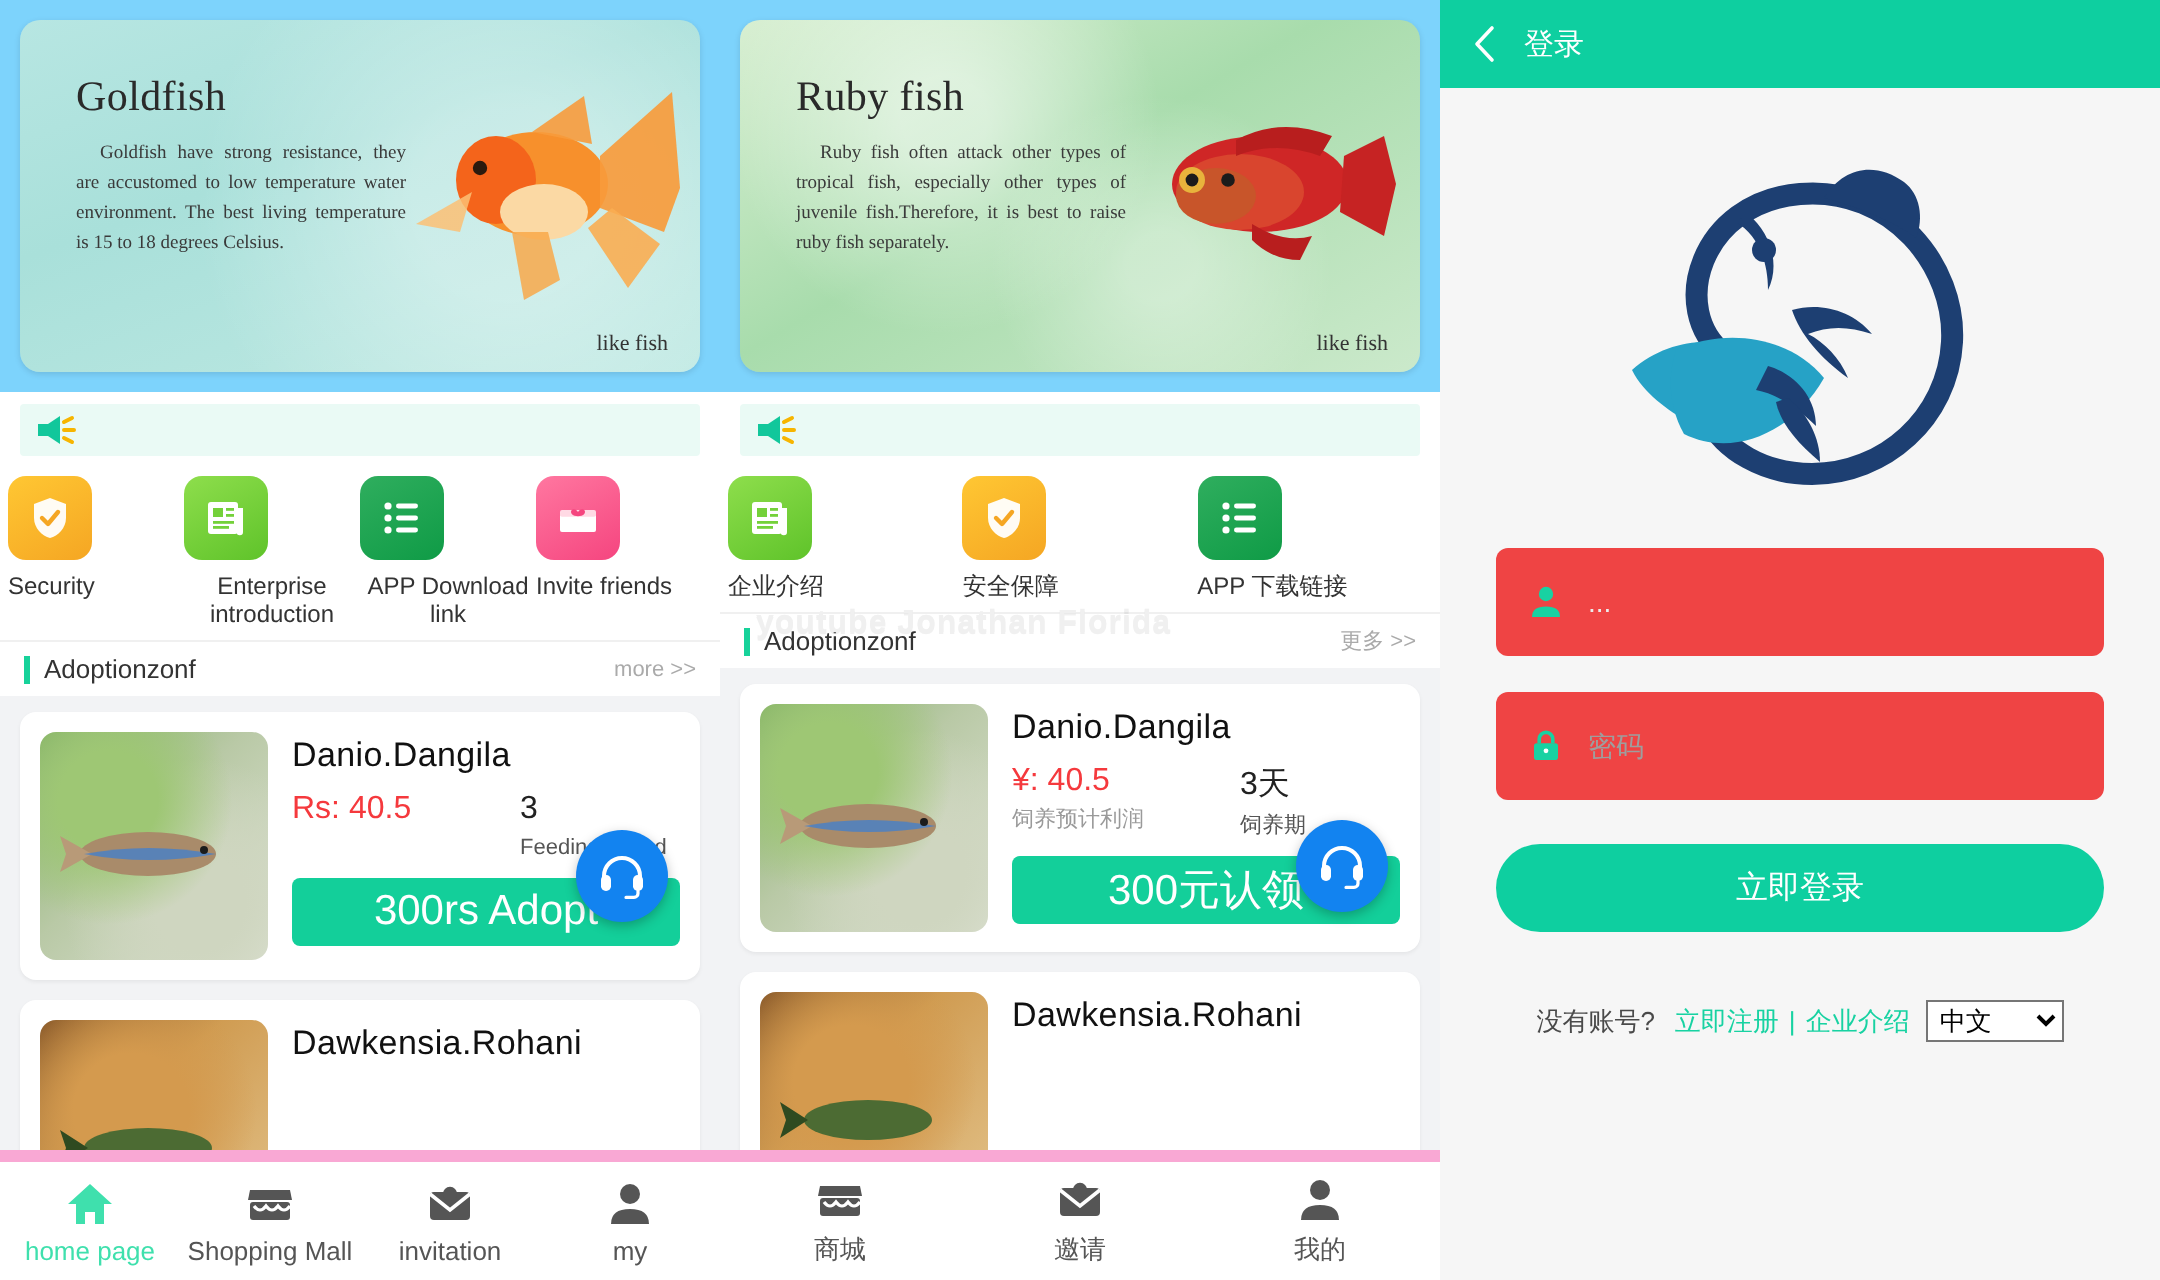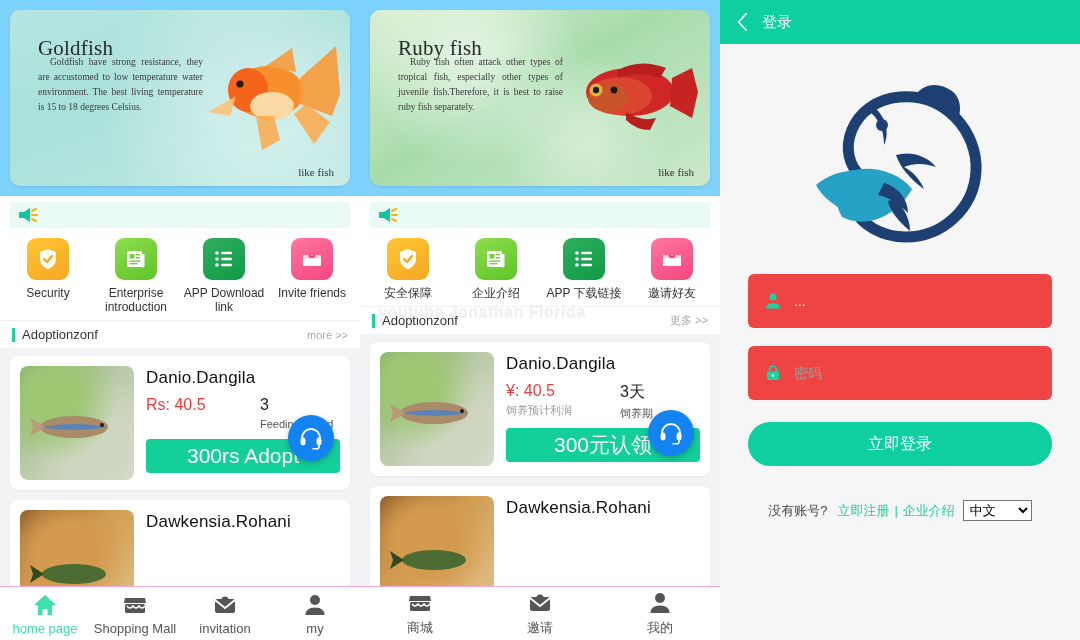--- a/index.html
+++ b/index.html
@@ -28,41 +28,41 @@
     background:
       radial-gradient(circle at 30% 28%, rgba(255,255,255,.5) 0 8%, rgba(255,255,255,0) 40%),
       radial-gradient(circle at 62% 70%, rgba(255,255,255,.35) 0 7%, rgba(255,255,255,0) 35%),
       linear-gradient(150deg,#d8efd2 0%,#a8dcac 45%,#cbe9cb 100%);
   }
   .hero-title {
     position: absolute; left: 28px; top: 26px; font-size: 21px;
     font-family: "Liberation Serif", "DejaVu Serif", serif; color: #2a2a2a; letter-spacing: .2px;
   }
   .hero-text {
-    position: absolute; left: 28px; top: 45px; width: 165px;
+    position: absolute; left: 28px; top: 60px; width: 165px;
     font-family: "Liberation Serif", "DejaVu Serif", serif;
     font-size: 9.5px; line-height: 15px; color: #3a3a3a; text-align: justify; text-indent: 12px;
   }
   .hero-sig {
     position: absolute; right: 16px; bottom: 8px;
     font-family: "Liberation Serif", "DejaVu Serif", serif; font-size: 11px; color: #333;
   }
   .hero-fish { position: absolute; right: 4px; top: 10px; width: 150px; height: 150px; }
 
   
   .notice {
     position: relative; height: 26px; margin: 6px 10px 0 10px; background: #eafaf5;
     display: flex; align-items: center; padding: 0 8px; border-radius: 2px;
   }
   .notice .horn { width: 22px; height: 16px; flex: 0 0 22px; }
   .notice .ntext { font-size: 10px; color: #b8c9c5; margin-left: 4px; white-space: nowrap; }
 
   
   .icon-grid { display: flex; padding: 10px 4px 2px 4px; }
-  .icon-cell { flex: 1; display: flex; flex-direction: column; align-items: center; }
+  .icon-cell { flex: 1; display: flex; flex-direction: column; align-items: flex-start; }
   .icon-tile { width: 42px; height: 42px; border-radius: 9px; display: flex; align-items: center; justify-content: center; }
   .tile-shield { background: linear-gradient(150deg,#ffc733,#f5a623); }
   .tile-doc    { background: linear-gradient(150deg,#8ede4c,#5fc32a); }
   .tile-list   { background: linear-gradient(150deg,#2fae5e,#0f9b46); }
   .tile-gift   { background: linear-gradient(150deg,#ff77a0,#f5457f); }
   .icon-label { margin-top: 6px; font-size: 12px; color: #333; text-align: center; line-height: 14px; }
 
   
   .section-head {
     display: flex; align-items: center; justify-content: space-between;
@@ -116,22 +116,22 @@
   }
 
   
   .watermark {
     position: absolute; left: 18px; top: 303px; font-size: 16px; font-weight: bold;
     color: #f0f0f0; letter-spacing: .5px; text-shadow: 0 1px 0 rgba(0,0,0,.06); z-index: 7; white-space: nowrap;
   }
 
   
   .tabbar {
-    position: absolute; left: 0; bottom: 0; width: 100%; height: 54px; background: #fff;
-    border-top: 1px solid #f9a8d4; display: flex; z-index: 8; margin-top: 32px;
+    position: absolute; left: 0; bottom: 0; width: 100%; height: 65px; background: #fff;
+    border-top: 6px solid #f9a8d4; display: flex; z-index: 8; margin-top: 32px;
   }
   .tab { flex: 1; display: flex; flex-direction: column; align-items: center; justify-content: center; }
   .tab .ticon { width: 26px; height: 26px; display: block; }
   .tab .tlbl { font-size: 13px; color: #555; margin-top: 3px; }
   .tab.active .tlbl { color: #3fe0ad; }
 
   
   .login { position: relative; width: 360px; height: 640px; background: #f6f6f6; overflow: hidden; }
   .login-head {
     height: 44px; background: #0ecfa0; display: flex; align-items: center; padding-left: 16px;
@@ -362,64 +362,54 @@
     <div class="notice">
       <svg class="horn" viewBox="0 0 22 16">
         <path d="M1 5 H6 L12 1 V15 L6 11 H1 Z" fill="#12c79b"></path>
         <path d="M14 4 L18 2 M14 8 H19 M14 12 L18 14" stroke="#f7b500" stroke-width="2" fill="none" stroke-linecap="round"></path>
       </svg>
       <span class="ntext"></span>
     </div>
 
     <div class="icon-grid">
       <div class="icon-cell">
-        <div class="icon-tile tile-shield">
-          <svg width="24" height="24" viewBox="0 0 24 24">
-              <path d="M12 2 L20 5 V12 C20 17 16 21 12 22 C8 21 4 17 4 12 V5 Z" fill="#fff" opacity=".95"></path>
-              <path d="M8 12 l3 3 5-6" stroke="#f5a623" stroke-width="2.2" fill="none" stroke-linecap="round" stroke-linejoin="round"></path>
-            </svg>
-        </div>
-        <div class="icon-label">安全保障</div>
-      </div>
-      <div class="icon-cell">
         <div class="icon-tile tile-doc">
           <svg width="24" height="24" viewBox="0 0 24 24">
               <rect x="3" y="4" width="15" height="16" rx="1.5" fill="#fff"></rect>
               <rect x="5.5" y="7" width="5" height="4.5" fill="#74d13a"></rect>
               <rect x="12" y="7" width="4" height="1.4" fill="#74d13a"></rect>
               <rect x="12" y="10" width="4" height="1.4" fill="#74d13a"></rect>
               <rect x="5.5" y="13.5" width="10.5" height="1.4" fill="#74d13a"></rect>
               <rect x="5.5" y="16" width="8" height="1.4" fill="#74d13a"></rect>
               <path d="M18 7 h2.5 v12 a1.6 1.6 0 0 1-3.2 0" fill="#fff"></path>
             </svg>
         </div>
         <div class="icon-label">企业介绍</div>
       </div>
       <div class="icon-cell">
+        <div class="icon-tile tile-shield">
+          <svg width="24" height="24" viewBox="0 0 24 24">
+              <path d="M12 2 L20 5 V12 C20 17 16 21 12 22 C8 21 4 17 4 12 V5 Z" fill="#fff" opacity=".95"></path>
+              <path d="M8 12 l3 3 5-6" stroke="#f5a623" stroke-width="2.2" fill="none" stroke-linecap="round" stroke-linejoin="round"></path>
+            </svg>
+        </div>
+        <div class="icon-label">安全保障</div>
+      </div>
+      <div class="icon-cell">
         <div class="icon-tile tile-list">
           <svg width="24" height="24" viewBox="0 0 24 24">
             <circle cx="5" cy="6" r="1.8" fill="#fff"></circle>
               <rect x="9" y="4.8" width="11" height="2.4" rx="1.2" fill="#fff"></rect>
             <circle cx="5" cy="12" r="1.8" fill="#fff"></circle>
               <rect x="9" y="10.8" width="11" height="2.4" rx="1.2" fill="#fff"></rect>
             <circle cx="5" cy="18" r="1.8" fill="#fff"></circle>
               <rect x="9" y="16.8" width="11" height="2.4" rx="1.2" fill="#fff"></rect>
           </svg>
         </div>
         <div class="icon-label">APP 下载链接</div>
-      </div>
-      <div class="icon-cell">
-        <div class="icon-tile tile-gift">
-          <svg width="24" height="24" viewBox="0 0 24 24">
-              <rect x="3" y="10" width="18" height="9" rx="1" fill="#fff"></rect>
-              <rect x="3" y="8" width="18" height="3.4" rx="1" fill="#ffd9e4"></rect>
-              <path d="M12 9 c-1.6-2.4-4.4-1.2-3.2 .9 c.6 1 2.2 1.2 3.2 1.2 c1 0 2.6-.2 3.2-1.2 c1.2-2.1-1.6-3.3-3.2-.9Z" fill="#f5457f"></path>
-            </svg>
-        </div>
-        <div class="icon-label">邀请好友</div>
       </div>
     </div>
 
     <div class="section-head">
       <div class="sec-left">
         <span class="sec-bar"></span>
         <span class="sec-title">Adoptionzonf</span>
       </div>
       <span class="sec-more">更多 &gt;&gt;</span>
     </div>

